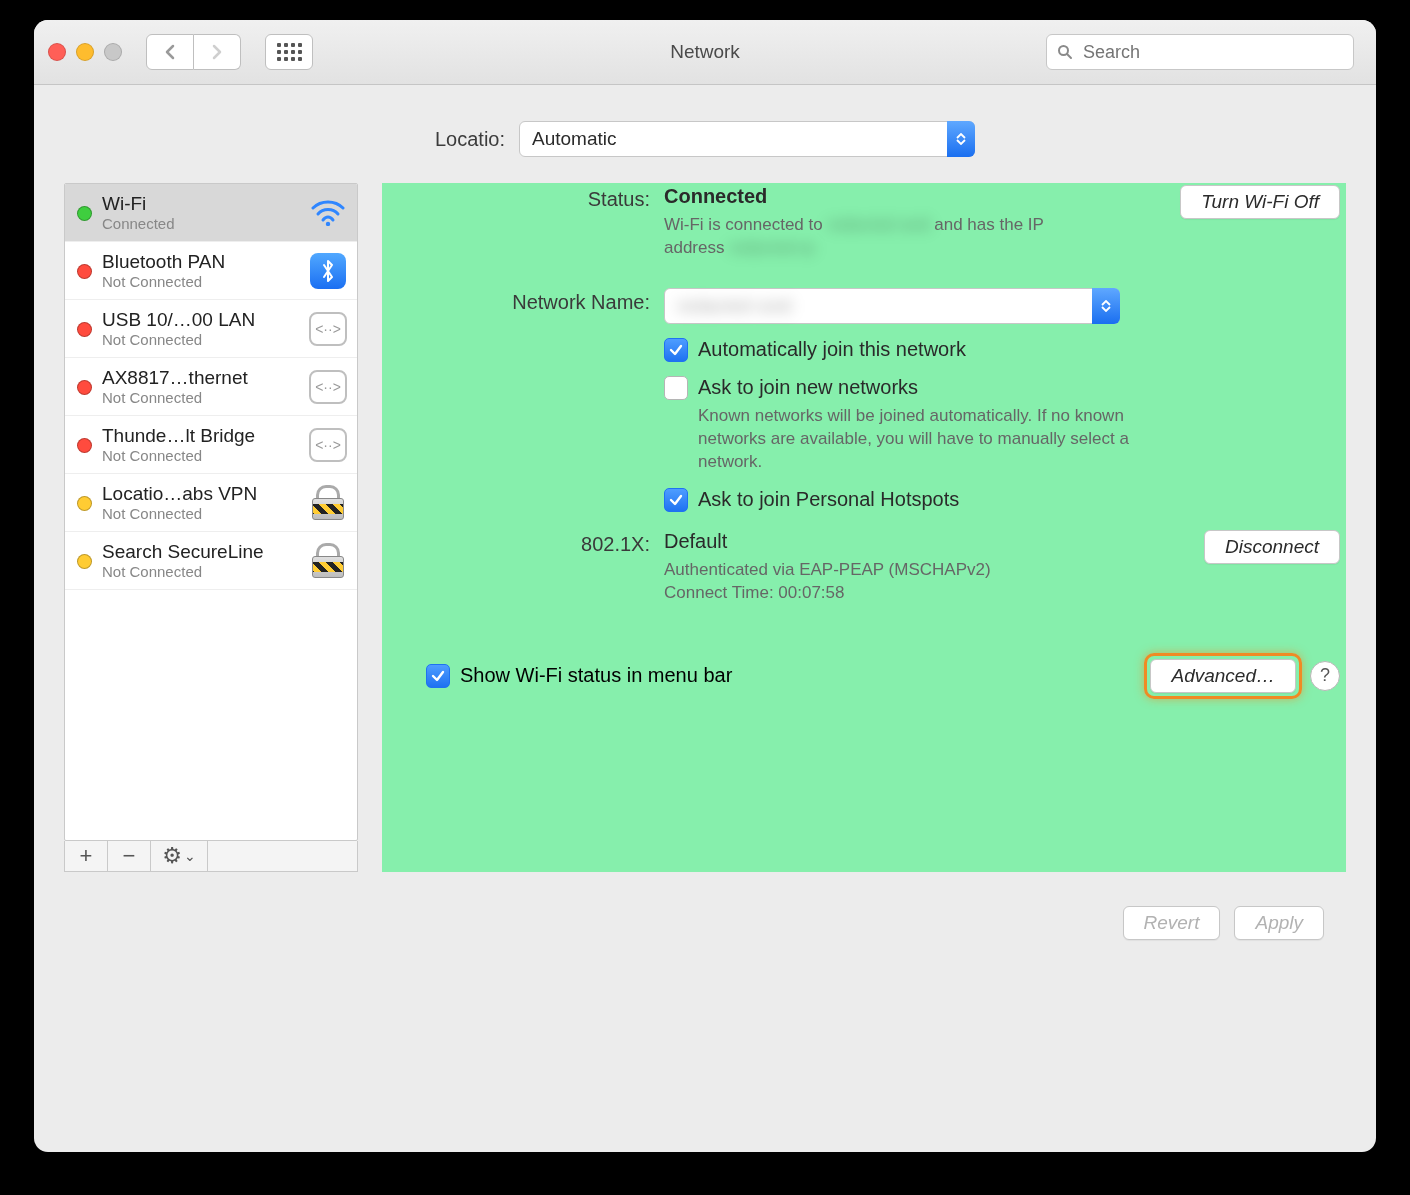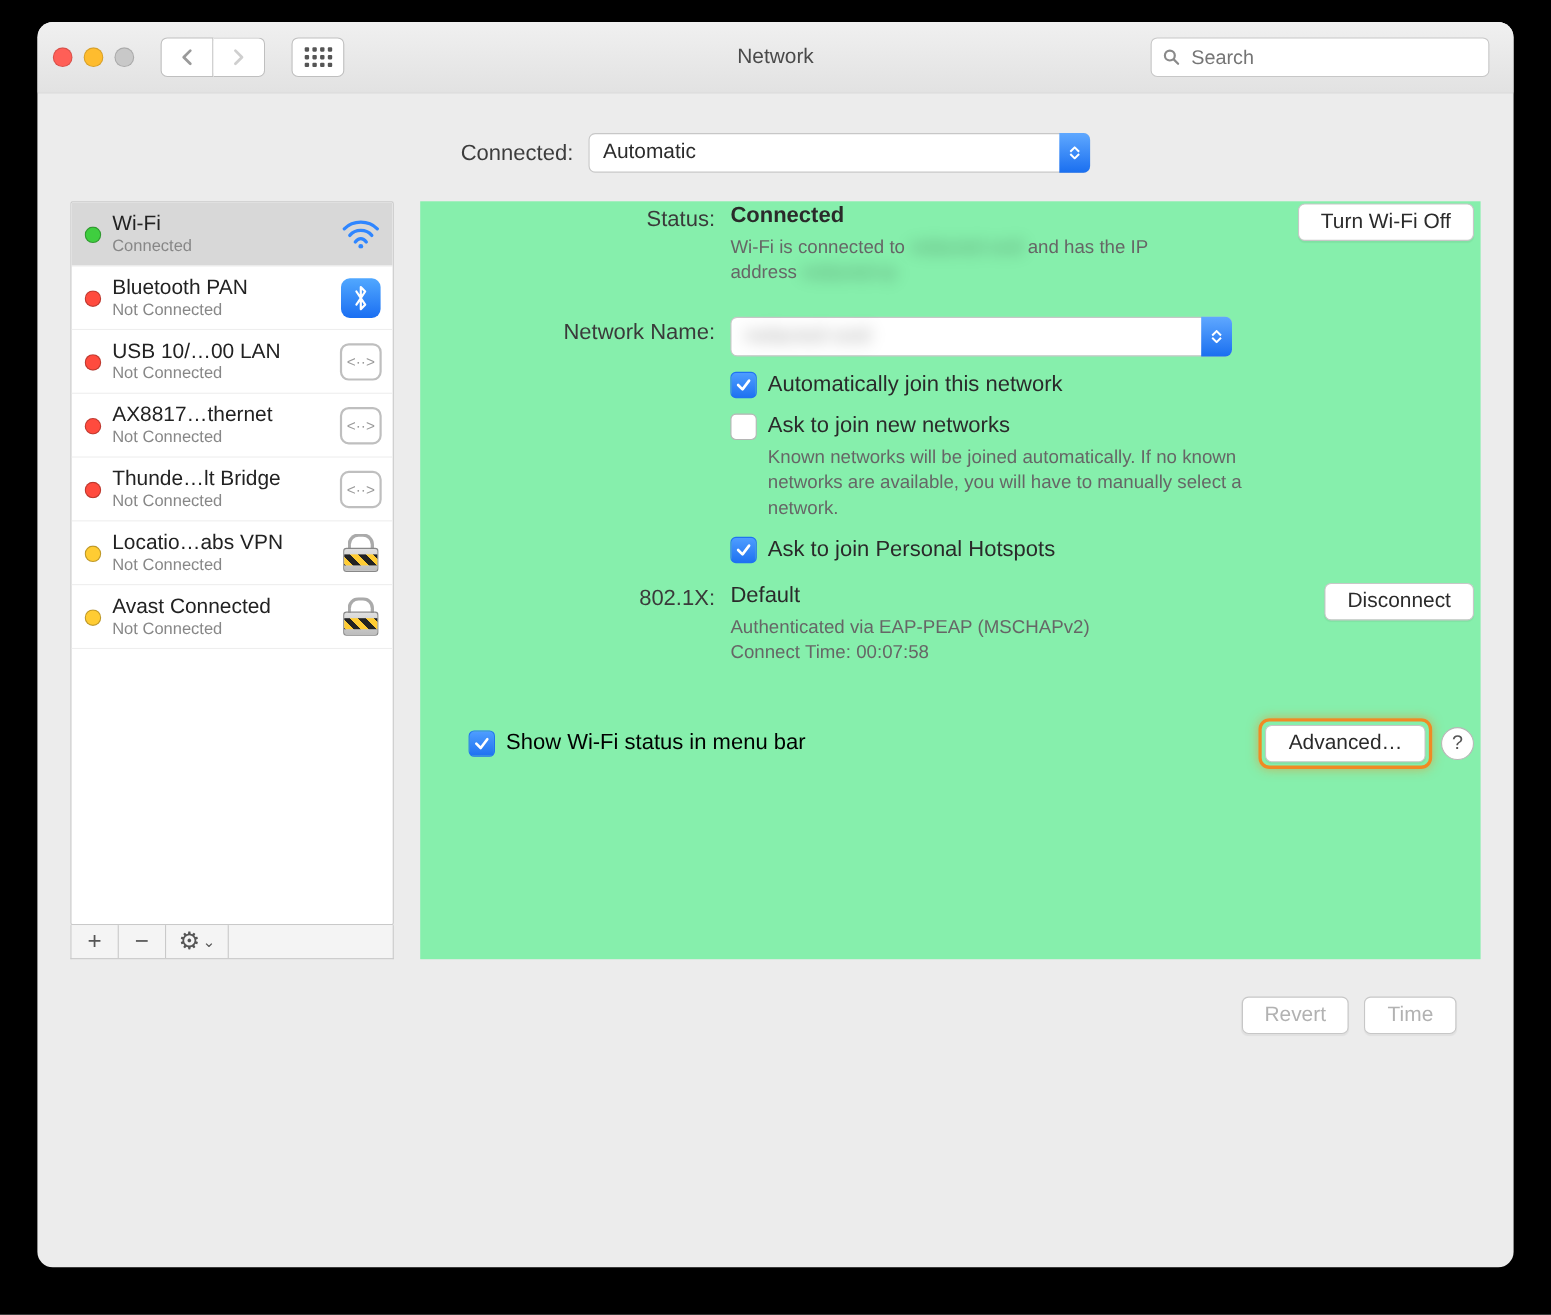--- a/index.html
+++ b/index.html
@@ -42,21 +42,21 @@
   .tbtn{width:42px;border-right:1px solid #c9c9c9;display:flex;align-items:center;justify-content:center;color:#555;font-size:22px;}
   .tbtn.gear{width:56px;}
 
   .main{flex:1;background:#86efac;padding:2px 6px 0 6px;}
   .frow{display:flex;margin-bottom:10px;}
   .flab{width:262px;text-align:right;font-size:20px;color:#3a3a3a;padding-right:14px;padding-top:3px;}
   .fval{flex:1;font-size:20px;color:#2a2a2a;}
   .bold{font-weight:600;}
   .desc{font-size:17px;color:#666;line-height:1.35;margin-top:6px;max-width:440px;}
   .blur{filter:blur(6px);text-shadow:0 0 8px rgba(0,0,0,.4);color:transparent;}
-  .macbtn{background:#fff;border:1px solid #c7c7c7;border-radius:6px;padding:5px 20px;font-size:19px;color:#2b2b2b;box-shadow:0 1px 1px rgba(0,0,0,.05);} 
+  .macbtn{background:#fff;border:1px solid #c7c7c7;border-radius:6px;padding:5px 20px;font-size:19px;color:#2b2b2b;box-shadow:0 1px 1px rgba(0,0,0,.05);font-style:italic;} 
   .nnselect{position:relative;width:430px;height:34px;background:#fff;border:1px solid #c7c7c7;border-radius:6px;display:flex;align-items:center;padding:0 12px;font-size:19px;color:#5a5a5a;}
   .chk{width:22px;height:22px;border:1px solid #b5b5b5;border-radius:5px;display:inline-flex;align-items:center;justify-content:center;vertical-align:middle;margin-right:10px;background:#fff;}
   .chk.on{background:linear-gradient(#4e9dff,#1f72f1);border-color:#1f72f1;} 
   .chk.on svg{display:block;} .chk svg{display:none;}
   .optline{display:flex;align-items:flex-start;margin-top:14px;}
   .bottombar{display:flex;align-items:center;margin-top:54px;}
   .advanced-wrap{position:relative;display:inline-block;margin-left:auto;}
   .advanced-wrap::before{content:"";position:absolute;inset:-6px;border:3px solid #f08a24;border-radius:10px;box-shadow:0 0 10px rgba(240,138,36,.6);}
   .helpbtn{width:28px;height:28px;border:1px solid #b8b8b8;border-radius:50%;display:inline-flex;align-items:center;justify-content:center;margin-left:14px;font-size:18px;color:#555;background:#fff;}
   .footer{display:flex;justify-content:flex-end;gap:14px;margin-top:34px;padding-right:22px;}
@@ -115,21 +115,21 @@
       <svg width="16" height="16" viewBox="0 0 16 16">
             <circle cx="6.5" cy="6.5" r="4.5" stroke="#8a8a8a" stroke-width="2" fill="none"></circle>
             <line x1="10" y1="10" x2="14" y2="14" stroke="#8a8a8a" stroke-width="2" stroke-linecap="round"></line>
           </svg>
       <input placeholder="Search" style="">
     </div>
   </div>
 
   <div class="body">
     <div class="locrow">
-      <div class="loclabel">Connected:</div>
+      <div class="loclabel">Locatio:</div>
       <div class="locselect">
         <span>Automatic</span>
         <div class="stepper">
           <svg width="10" height="6" viewBox="0 0 10 6">
                 <path d="M1 5 L5 1 L9 5" stroke="#fff" stroke-width="1.8" fill="none"></path>
               </svg>
           <svg width="10" height="6" viewBox="0 0 10 6">
                 <path d="M1 1 L5 5 L9 1" stroke="#fff" stroke-width="1.8" fill="none"></path>
               </svg>
         </div>
@@ -207,21 +207,21 @@
                 <div class="svicon">
                   <div class="lock">
                     <div class="lock-sh"></div>
                     <div class="lock-body"></div>
                   </div>
                 </div>
               </div>
               <div class="svitem">
                 <div class="statusdot sd-yellow"></div>
                 <div class="svtext">
-                  <div class="svname">Avast Connected</div>
+                  <div class="svname">Search SecureLine</div>
                   <div class="svsub">Not Connected</div>
                 </div>
                 <div class="svicon">
                   <div class="lock">
                     <div class="lock-sh"></div>
                     <div class="lock-body"></div>
                   </div>
                 </div>
               </div>
             </div>
@@ -313,17 +313,17 @@
           <span class="advanced-wrap">
             <button class="macbtn">Advanced…</button>
           </span>
           <span class="helpbtn">?</span>
         </div>
       </div>
     </div>
 
     <div class="footer">
       <button class="macbtn">Revert</button>
-      <button class="macbtn">Time</button>
+      <button class="macbtn">Apply</button>
     </div>
   </div>
 </div>
 </div>
 
 </body></html>

